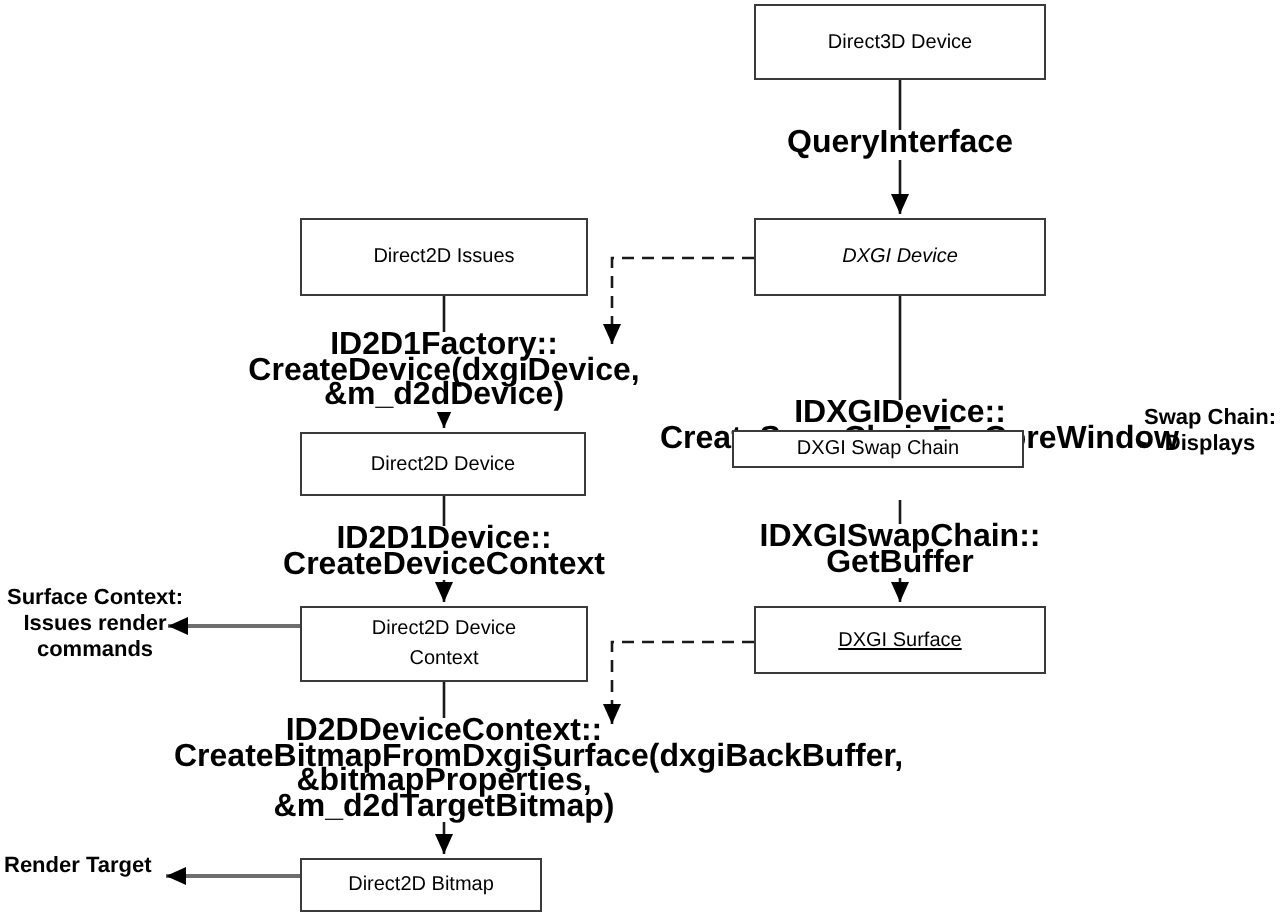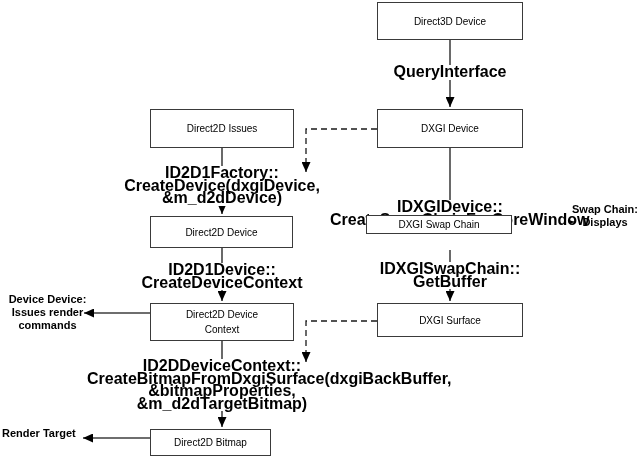--- a/index.html
+++ b/index.html
@@ -75,28 +75,28 @@
       <marker id="ah2" viewBox="0 0 10 9" refX="10" refY="4.5" markerWidth="10" markerHeight="9" markerUnits="userSpaceOnUse" orient="auto">
         <path class="ah" d="M0,0 L10,4.5 L0,9 Z"></path>
       </marker>
     </defs>
     <path class="dashed" marker-end="url(#ah2)" d="M377,129 L306,129 L306,172"></path>
     <path class="dashed" marker-end="url(#ah2)" d="M377,321 L306,321 L306,362"></path>
   </svg>
 
   <div class="box" style="left:377px; top:2px;   width:146px; height:38px;">Direct3D Device</div>
   <div class="box" style="left:150px; top:109px; width:144px; height:39px;">Direct2D Issues</div>
-  <div class="box" style="left:377px; top:109px; width:146px; height:39px;">DXGI Device</div>
+  <div class="box" style="left:377px; top:109px; width:146px; height:39px;font-style:italic;">DXGI Device</div>
   <div class="box" style="left:150px; top:216px; width:143px; height:32px;">Direct2D Device</div>
   <div class="box" style="left:366px; top:215px; width:146px; height:19px;">DXGI Swap Chain</div>
   <div class="box" style="left:150px; top:303px; width:144px; height:38px;">Direct2D Device
 Context</div>
-  <div class="box" style="left:377px; top:303px; width:146px; height:34px;">DXGI Surface</div>
+  <div class="box" style="left:377px; top:303px; width:146px; height:34px;text-decoration:underline;">DXGI Surface</div>
   <div class="box" style="left:150px; top:429px; width:121px; height:27px;">Direct2D Bitmap</div>
 
   <div class="note" style="left:567px; top:203px; width:76px;">Swap Chain:
 Displays</div>
-  <div class="note" style="left:0px; top:293px; width:95px;">Device Device:
+  <div class="note" style="left:0px; top:293px; width:95px;">Surface Context:
 Issues render
 commands</div>
   <div class="note" style="left:2px; top:427px; width:82px; text-align:left;">Render Target</div>
 
 </div>
 
 </body></html>

